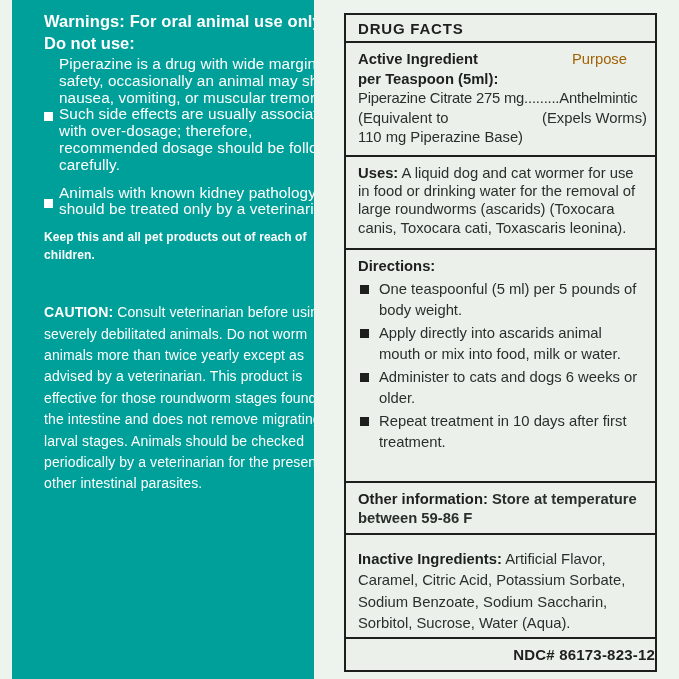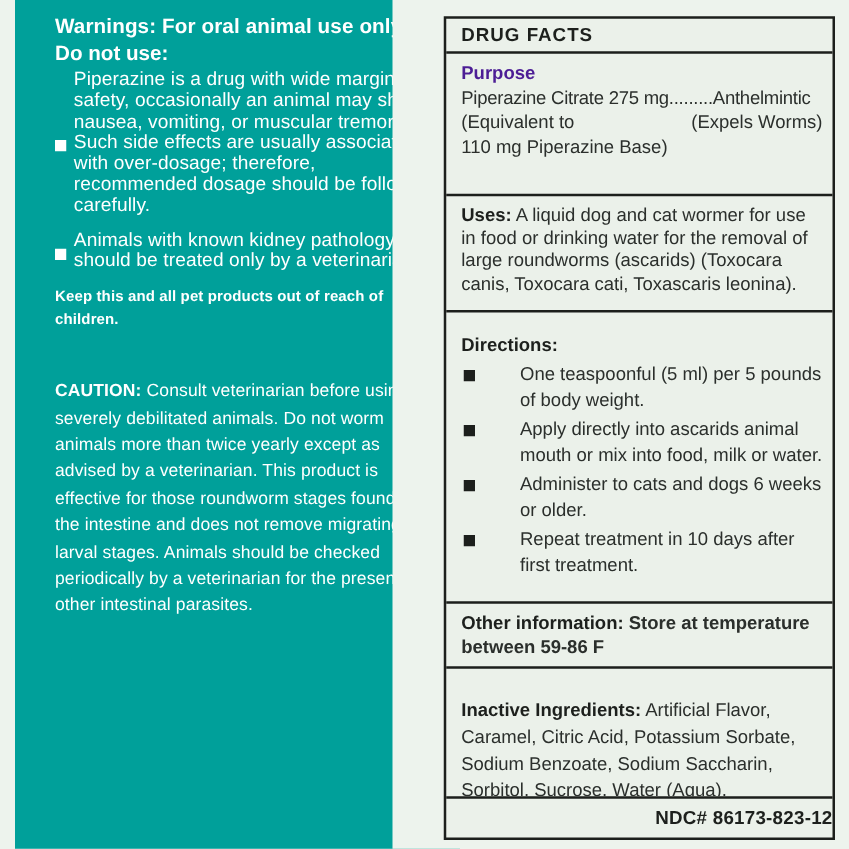--- a/index.html
+++ b/index.html
@@ -68,21 +68,21 @@
 
   
   .right-panel {
     position: absolute;
     left: 314px; top: 0;
     width: 365px; height: 679px;
     background: #EDF3ED;
   }
   .df-box {
     position: absolute;
-    left: 41px; top: 13px;
+    left: 30px; top: 13px;
     width: 313px;
     border: 2px solid #1c1f1c;
     background: #EBF1EA;
     color: #2b2f2c;
   }
   .df-header {
     padding: 5px 12px 4px 12px;
     border-bottom: 2px solid #1c1f1c;
     font-size: 15px;
     font-weight: bold;
@@ -93,38 +93,37 @@
   .df-section {
     border-bottom: 2px solid #1c1f1c;
     padding: 7px 8px 0 12px;
     font-size: 14.8px;
     overflow: hidden;
   }
   .df-section b { color: #1d201d; }
   .sec-active { height: 114px; line-height: 19.5px; }
   .row-between { display: flex; justify-content: space-between; }
   .ai-heading { font-weight: bold; color: #1d201d; }
-  .ai-purpose { font-weight: bold; color: #4c1d95; padding-right: 20px; }
+  .ai-purpose { font-weight: normal; color: #a16207; padding-right: 20px; }
   .ai-line1 { white-space: nowrap; letter-spacing: -0.2px; }
   .sec-uses { height: 93px; line-height: 18.2px; }
-  .sec-directions { height: 233px; line-height: 21px; padding-top: 17px; }
+  .sec-directions { height: 233px; line-height: 21px; padding-top: 6px; }
   .dir-bullet {
     display: flex;
     align-items: flex-start;
     margin-top: 2px;
-    gap: 26px;
   }
   .dir-bullet .sq {
     flex: 0 0 auto;
     width: 9px; height: 9px;
     background: #1c1f1c;
     margin: 6px 10px 0 2px;
   }
   .sec-other { height: 52px; line-height: 18.5px; font-weight: bold; }
-  .sec-inactive { height: 104px; line-height: 21.3px; padding-top: 24px; }
+  .sec-inactive { height: 104px; line-height: 21.3px; padding-top: 14px; }
   .df-ndc {
     height: 31px;
     padding: 7px 0 0 12px;
     text-align: right;
     font-size: 15px;
     font-weight: bold;
     color: #1d201d;
     letter-spacing: 0.2px;
   }
 </style>
@@ -152,20 +151,24 @@
   </div>
 </div>
 
 <div class="right-panel">
   <div class="df-box">
 
     <div class="df-header">DRUG FACTS</div>
 
     <div class="df-section sec-active">
       <div class="row-between">
+        <div class="ai-heading">
+          <div>Active Ingredient</div>
+          <div>per Teaspoon (5ml):</div>
+        </div>
         <div class="ai-purpose">Purpose</div>
       </div>
       <div class="ai-line1">Piperazine Citrate 275 mg.........Anthelmintic</div>
       <div class="row-between">
         <span>(Equivalent to</span>
         <span>(Expels Worms)</span>
       </div>
       <div>110 mg Piperazine Base)</div>
     </div>
 

